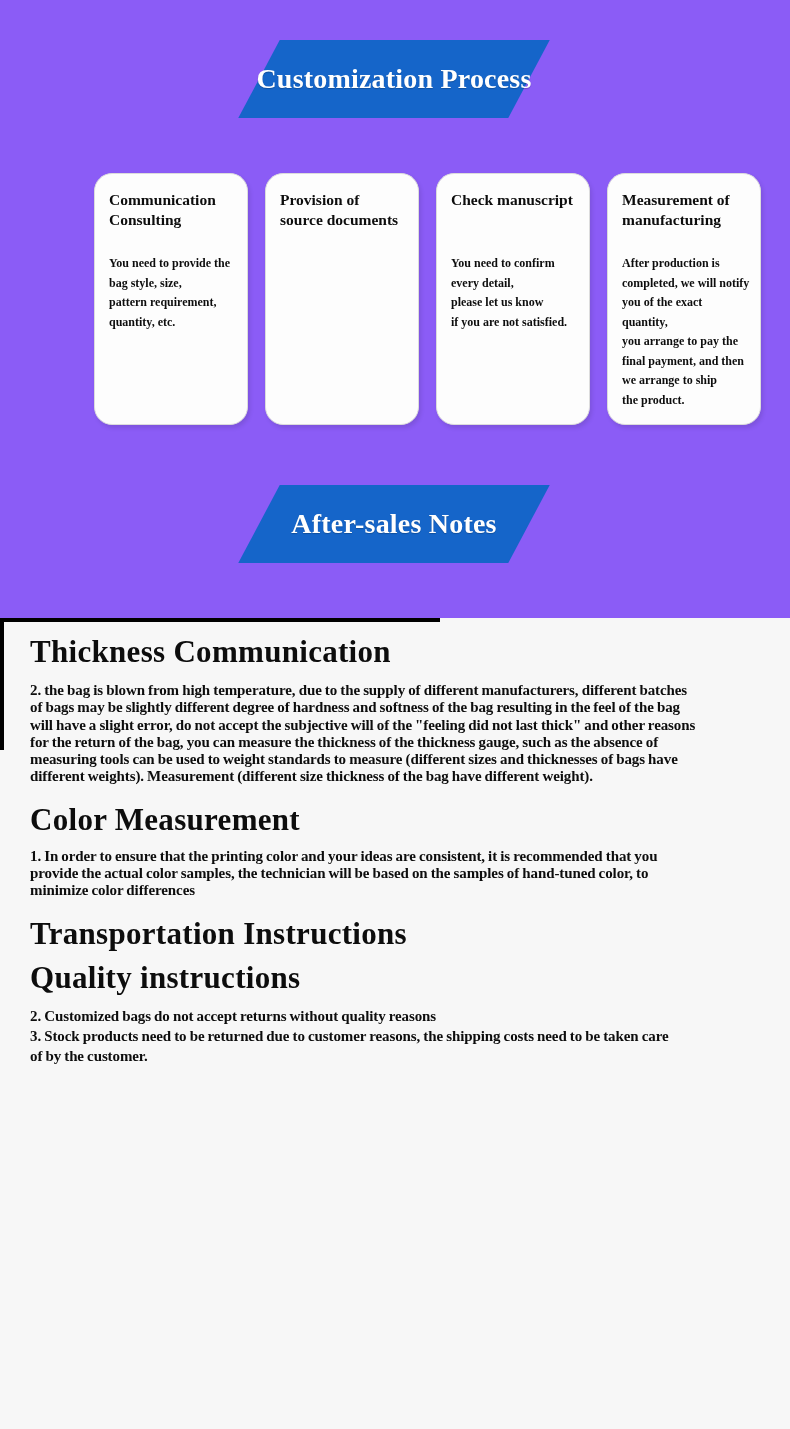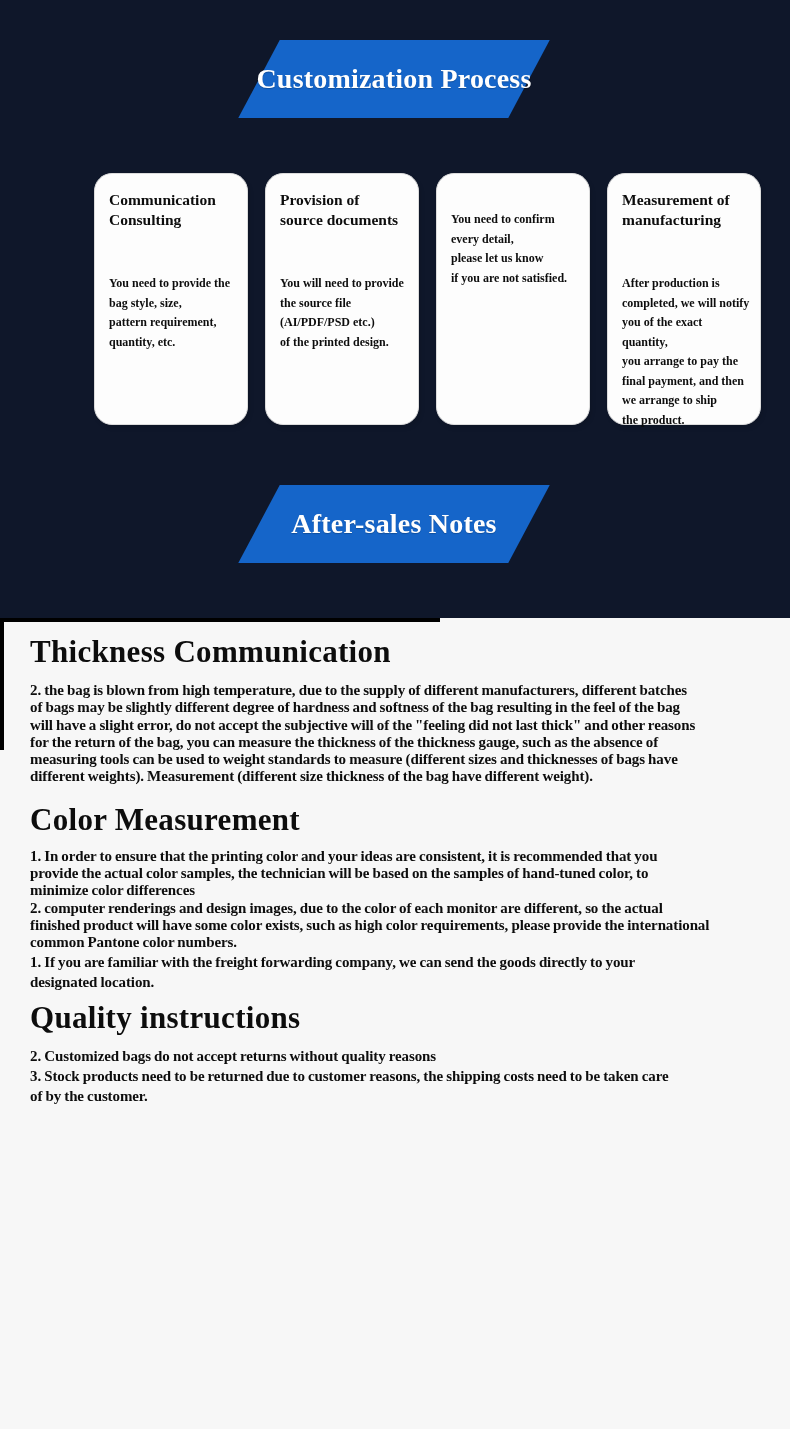--- a/index.html
+++ b/index.html
@@ -1,33 +1,33 @@
 <!DOCTYPE html>
 <html><head>
 <meta charset="utf-8">
 <style>
   html,body{margin:0;padding:0;background:#efefef;}
-  .page{position:relative;width:790px;height:1429px;background:#0f172a;overflow:hidden;
+  .page{position:relative;width:790px;height:1429px;background:#8b5cf6;overflow:hidden;
         font-family:"Liberation Serif",serif;font-weight:bold;color:#0d0d0d;}
 
   
   .banner{position:absolute;left:259px;width:270px;height:78px;}
   .banner .bg{position:absolute;inset:0;background:#1565c9;transform:skewX(-28deg);}
   .banner .label{position:absolute;inset:0;display:flex;align-items:center;justify-content:center;
                  color:#ffffff;font-size:28px;white-space:nowrap;letter-spacing:.2px;
                  text-shadow:0 1px 1px rgba(0,0,0,.22);}
   .banner1{top:40px;}
   .banner2{top:485px;}
 
   
   .cards{position:absolute;left:66px;top:173px;display:flex;gap:17px;padding-left:28px;}
   .card{width:154px;height:252px;background:#fdfdfd;border:1px solid #dcdcdc;border-radius:18px;
         box-shadow:2px 3px 4px rgba(0,0,0,.10);box-sizing:border-box;padding:16px 10px 0 14px;}
   .card .title{font-size:15.5px;line-height:20px;height:64px;white-space:pre-line;}
-  .card .body{margin-top:20px;font-size:12px;line-height:19.5px;white-space:pre-line;}
+  .card .body{font-size:12px;line-height:19.5px;white-space:pre-line;}
 
   
   .lower{position:absolute;left:0;top:618px;right:0;bottom:0;background:#f7f7f7;
          box-sizing:border-box;padding:16px 12px 0 30px;}
   .corner-h{position:absolute;left:0;top:0;width:440px;height:4px;background:#000;}
   .corner-v{position:absolute;left:0;top:0;width:4px;height:132px;background:#000;}
   .sec h2{margin:0;font-size:31px;line-height:36px;letter-spacing:.3px;}
   .sec .para{white-space:pre-line;font-size:15px;letter-spacing:-.1px;word-spacing:-.5px;}
   .sec-0 .para{line-height:17.3px;}
   .sec-0 h2{margin-bottom:12px;}
@@ -53,26 +53,23 @@
       <div class="title">Communication
 Consulting</div>
       <div class="body">You need to provide the
 bag style, size,
 pattern requirement,
 quantity, etc.</div>
     </div>
     <div class="card">
       <div class="title">Provision of
 source documents</div>
-      <div class="body">You will need to provide
-the source file
-(AI/PDF/PSD etc.)
-of the printed design.</div>
     </div>
     <div class="card">
+      <div class="title">Check manuscript</div>
       <div class="body">You need to confirm
 every detail,
 please let us know
 if you are not satisfied.</div>
     </div>
     <div class="card">
       <div class="title">Measurement of
 manufacturing</div>
       <div class="body">After production is
 completed, we will notify
@@ -101,28 +98,24 @@
 for the return of the bag, you can measure the thickness of the thickness gauge, such as the absence of
 measuring tools can be used to weight standards to measure (different sizes and thicknesses of bags have
 different weights). Measurement (different size thickness of the bag have different weight).</div>
     </div>
 
     <div class="sec sec-1">
       <h2>Color Measurement</h2>
       <div class="para">1. In order to ensure that the printing color and your ideas are consistent, it is recommended that you
 provide the actual color samples, the technician will be based on the samples of hand-tuned color, to
 minimize color differences</div>
-      <div class="para">2. computer renderings and design images, due to the color of each monitor are different, so the actual
-finished product will have some color exists, such as high color requirements, please provide the international
-common Pantone color numbers.</div>
     </div>
 
     <div class="sec sec-2">
-      <div class="para">1. If you are familiar with the freight forwarding company, we can send the goods directly to your
-designated location.</div>
+      <h2>Transportation Instructions</h2>
     </div>
 
     <div class="sec sec-3">
       <h2>Quality instructions</h2>
       <div class="para">2. Customized bags do not accept returns without quality reasons</div>
       <div class="para">3. Stock products need to be returned due to customer reasons, the shipping costs need to be taken care
 of by the customer.</div>
     </div>
   </div>
 

